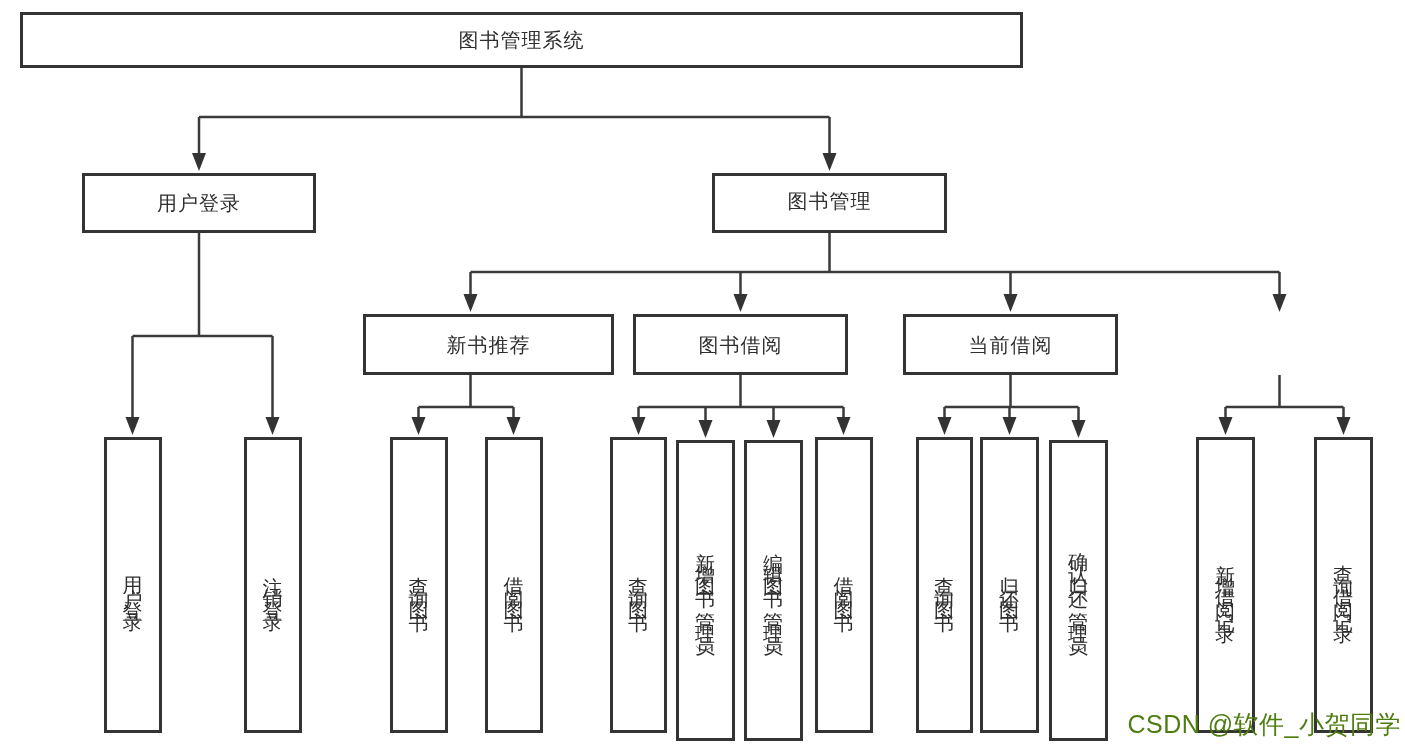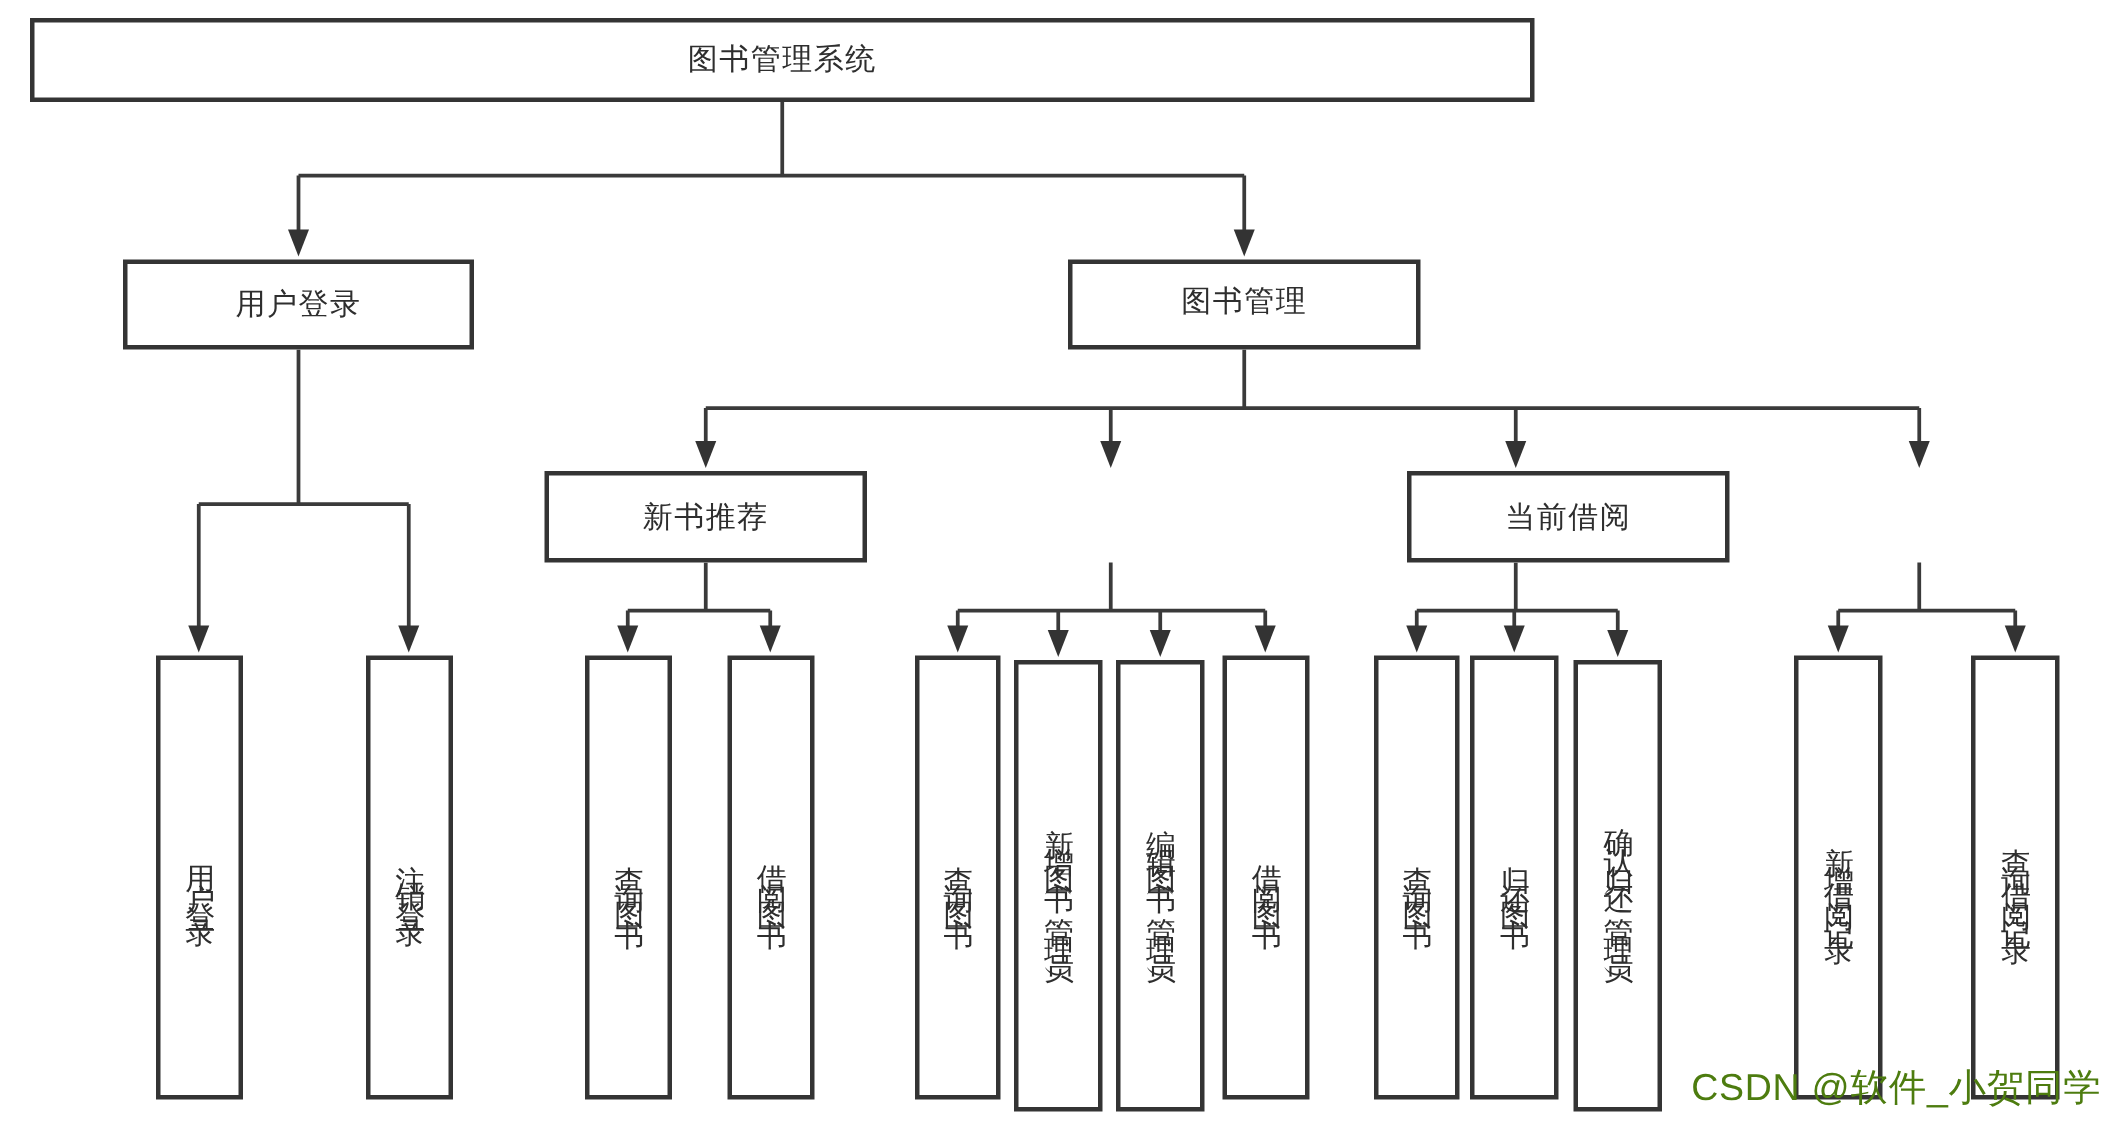--- a/index.html
+++ b/index.html
@@ -97,22 +97,23 @@
       <polygon points="1218.5,417 1232.5,417 1225.5,435"></polygon>
       <polygon points="1336.5,417 1350.5,417 1343.5,435"></polygon>
     </g>
   </svg>
 
   <div class="node hnode" style="left:20px; top:12px; width:1003px; height:56px;">图书管理系统</div>
 
   <div class="node hnode" style="left:82px; top:173px; width:234px; height:60px;">用户登录</div>
   <div class="node hnode" style="left:712px; top:173px; width:235px; height:60px;font-family:Liberation Mono, monospace;">图书管理</div>
 
-  <div class="node hnode" style="left:363px; top:314px; width:215px; height:61px;">新书推荐</div>
-  <div class="node hnode" style="left:903px; top:314px; width:215px; height:61px;margin-left:35px;">当前借阅</div>
+  <div class="node hnode" style="left:363px; top:314px; width:251px; height:61px;">新书推荐</div>
+  <div class="node hnode" style="left:633px; top:314px; width:215px; height:61px;">图书借阅</div>
+  <div class="node hnode" style="left:903px; top:314px; width:215px; height:61px;">当前借阅</div>
 
   <div class="node vnode" style="left:104px; top:437px; width:58px; height:296px;">
     <span class="vtext">用户登录</span>
   </div>
   <div class="node vnode" style="left:244px; top:437px; width:58px; height:296px;">
     <span class="vtext">注销登录</span>
   </div>
 
   <div class="node vnode" style="left:390px; top:437px; width:58px; height:296px;">
     <span class="vtext">查询图书</span>

